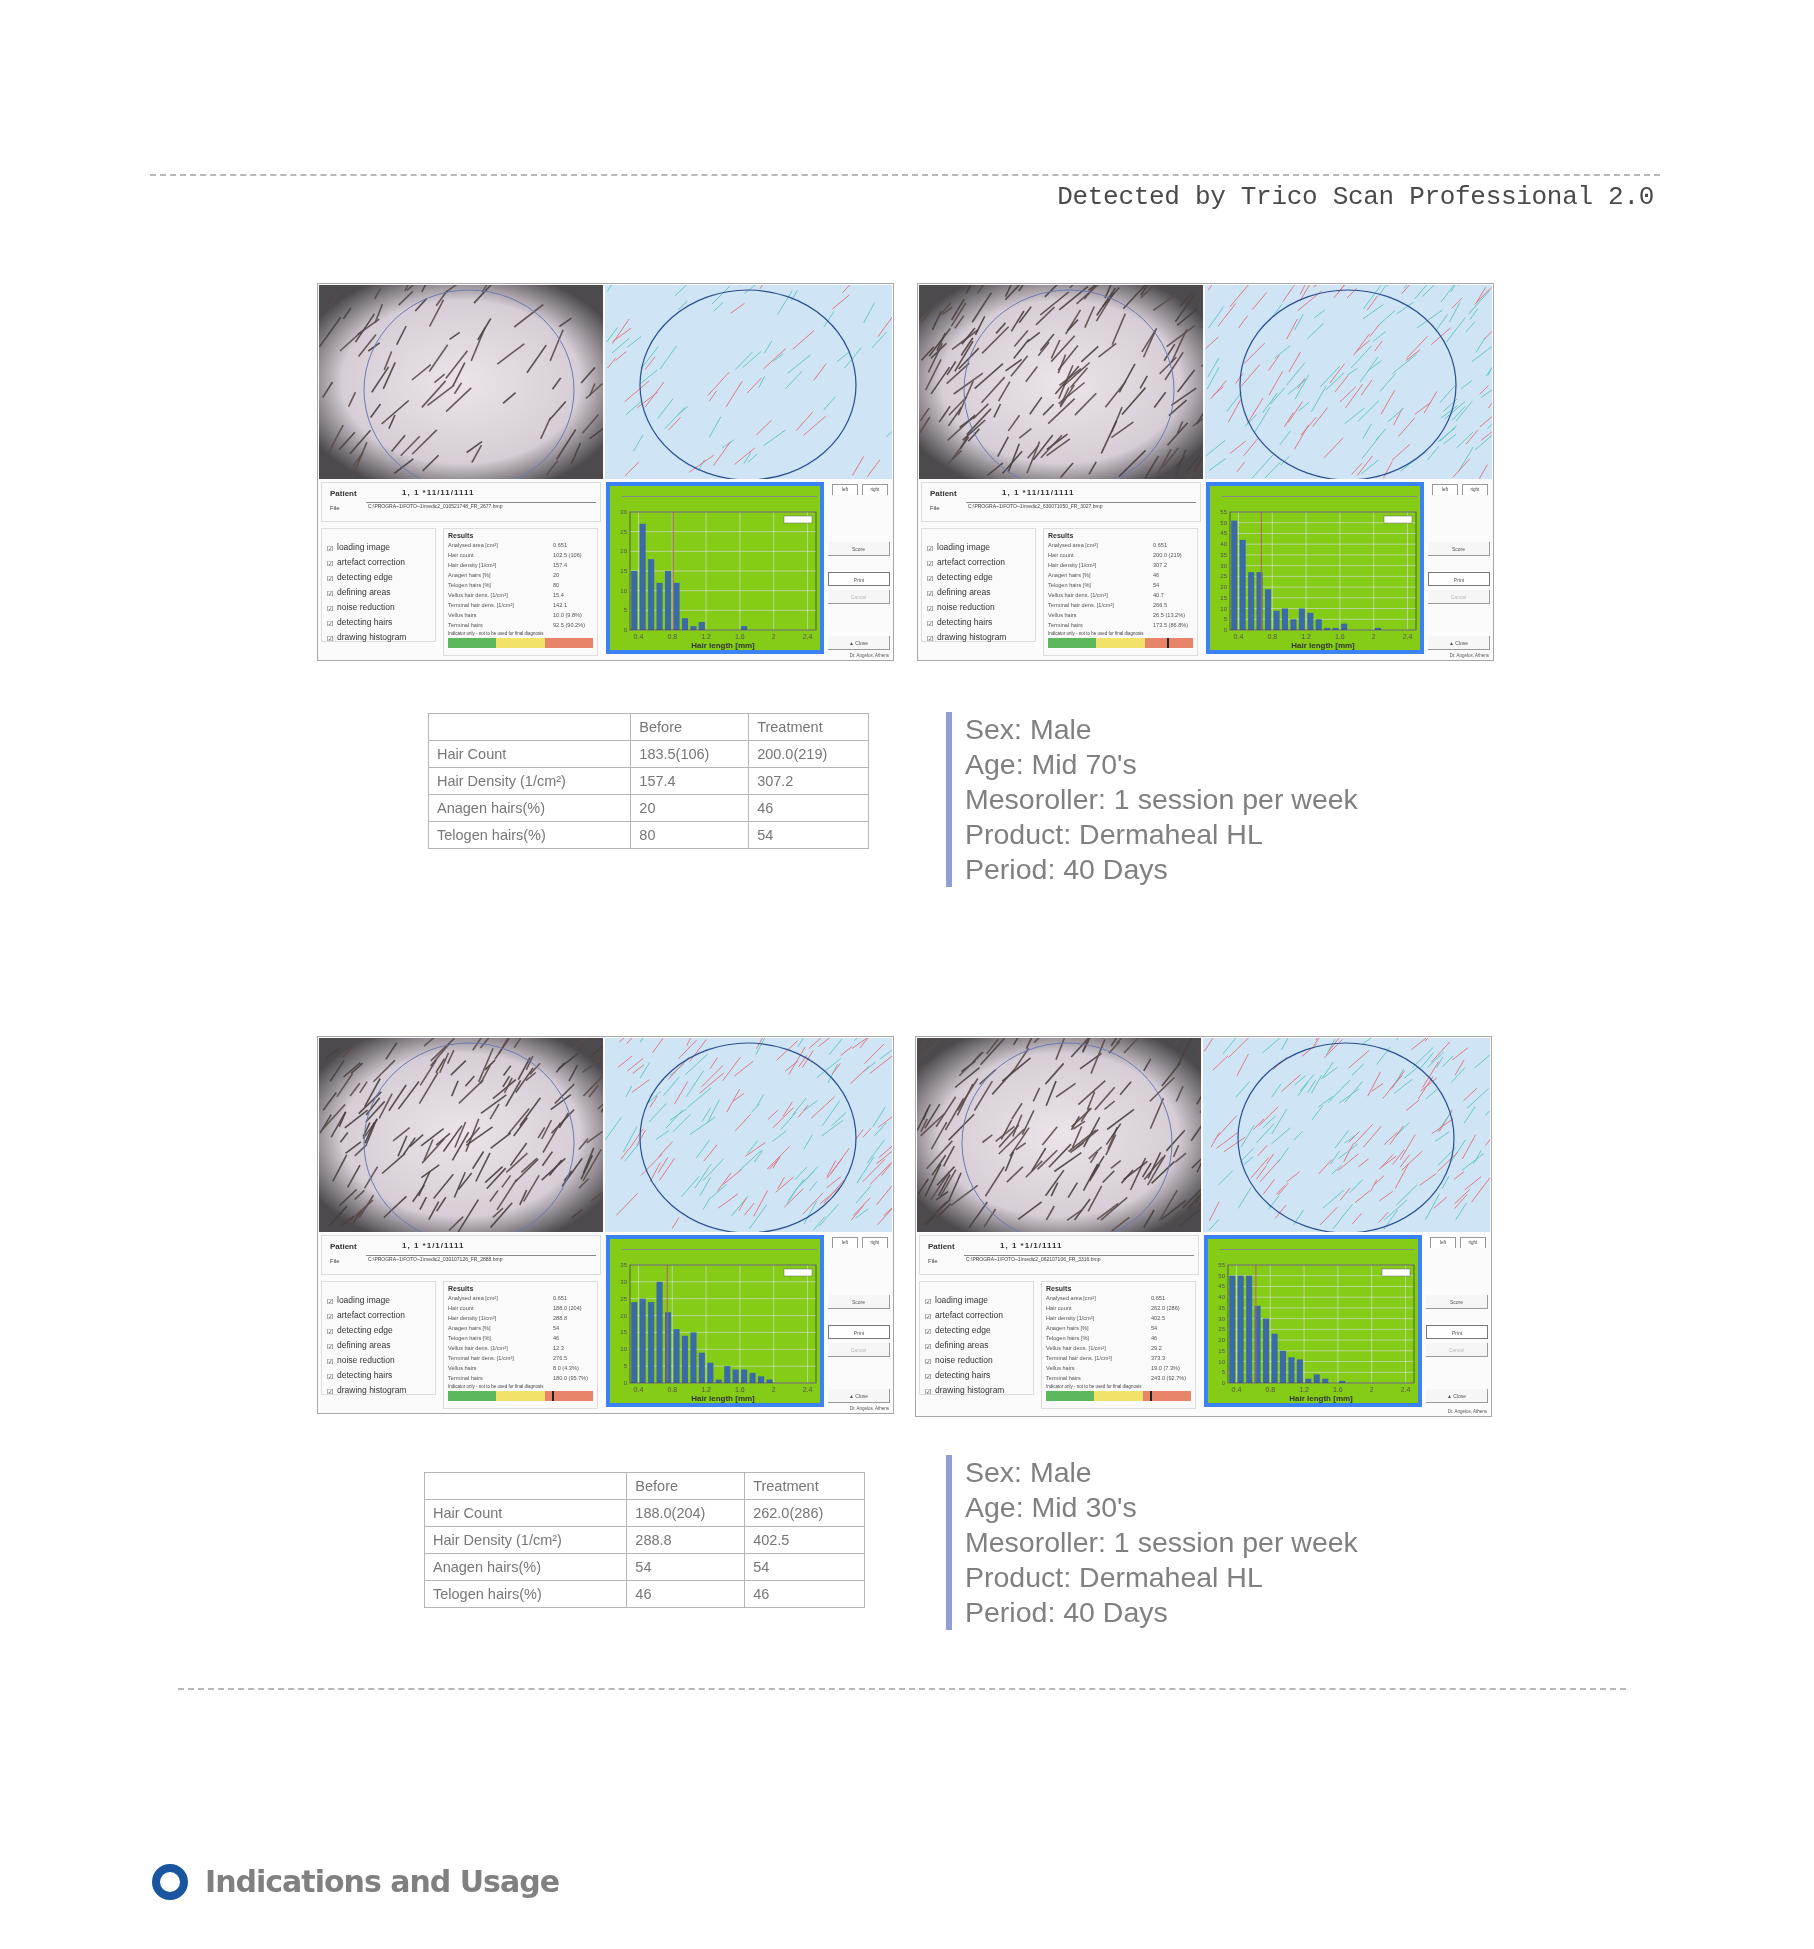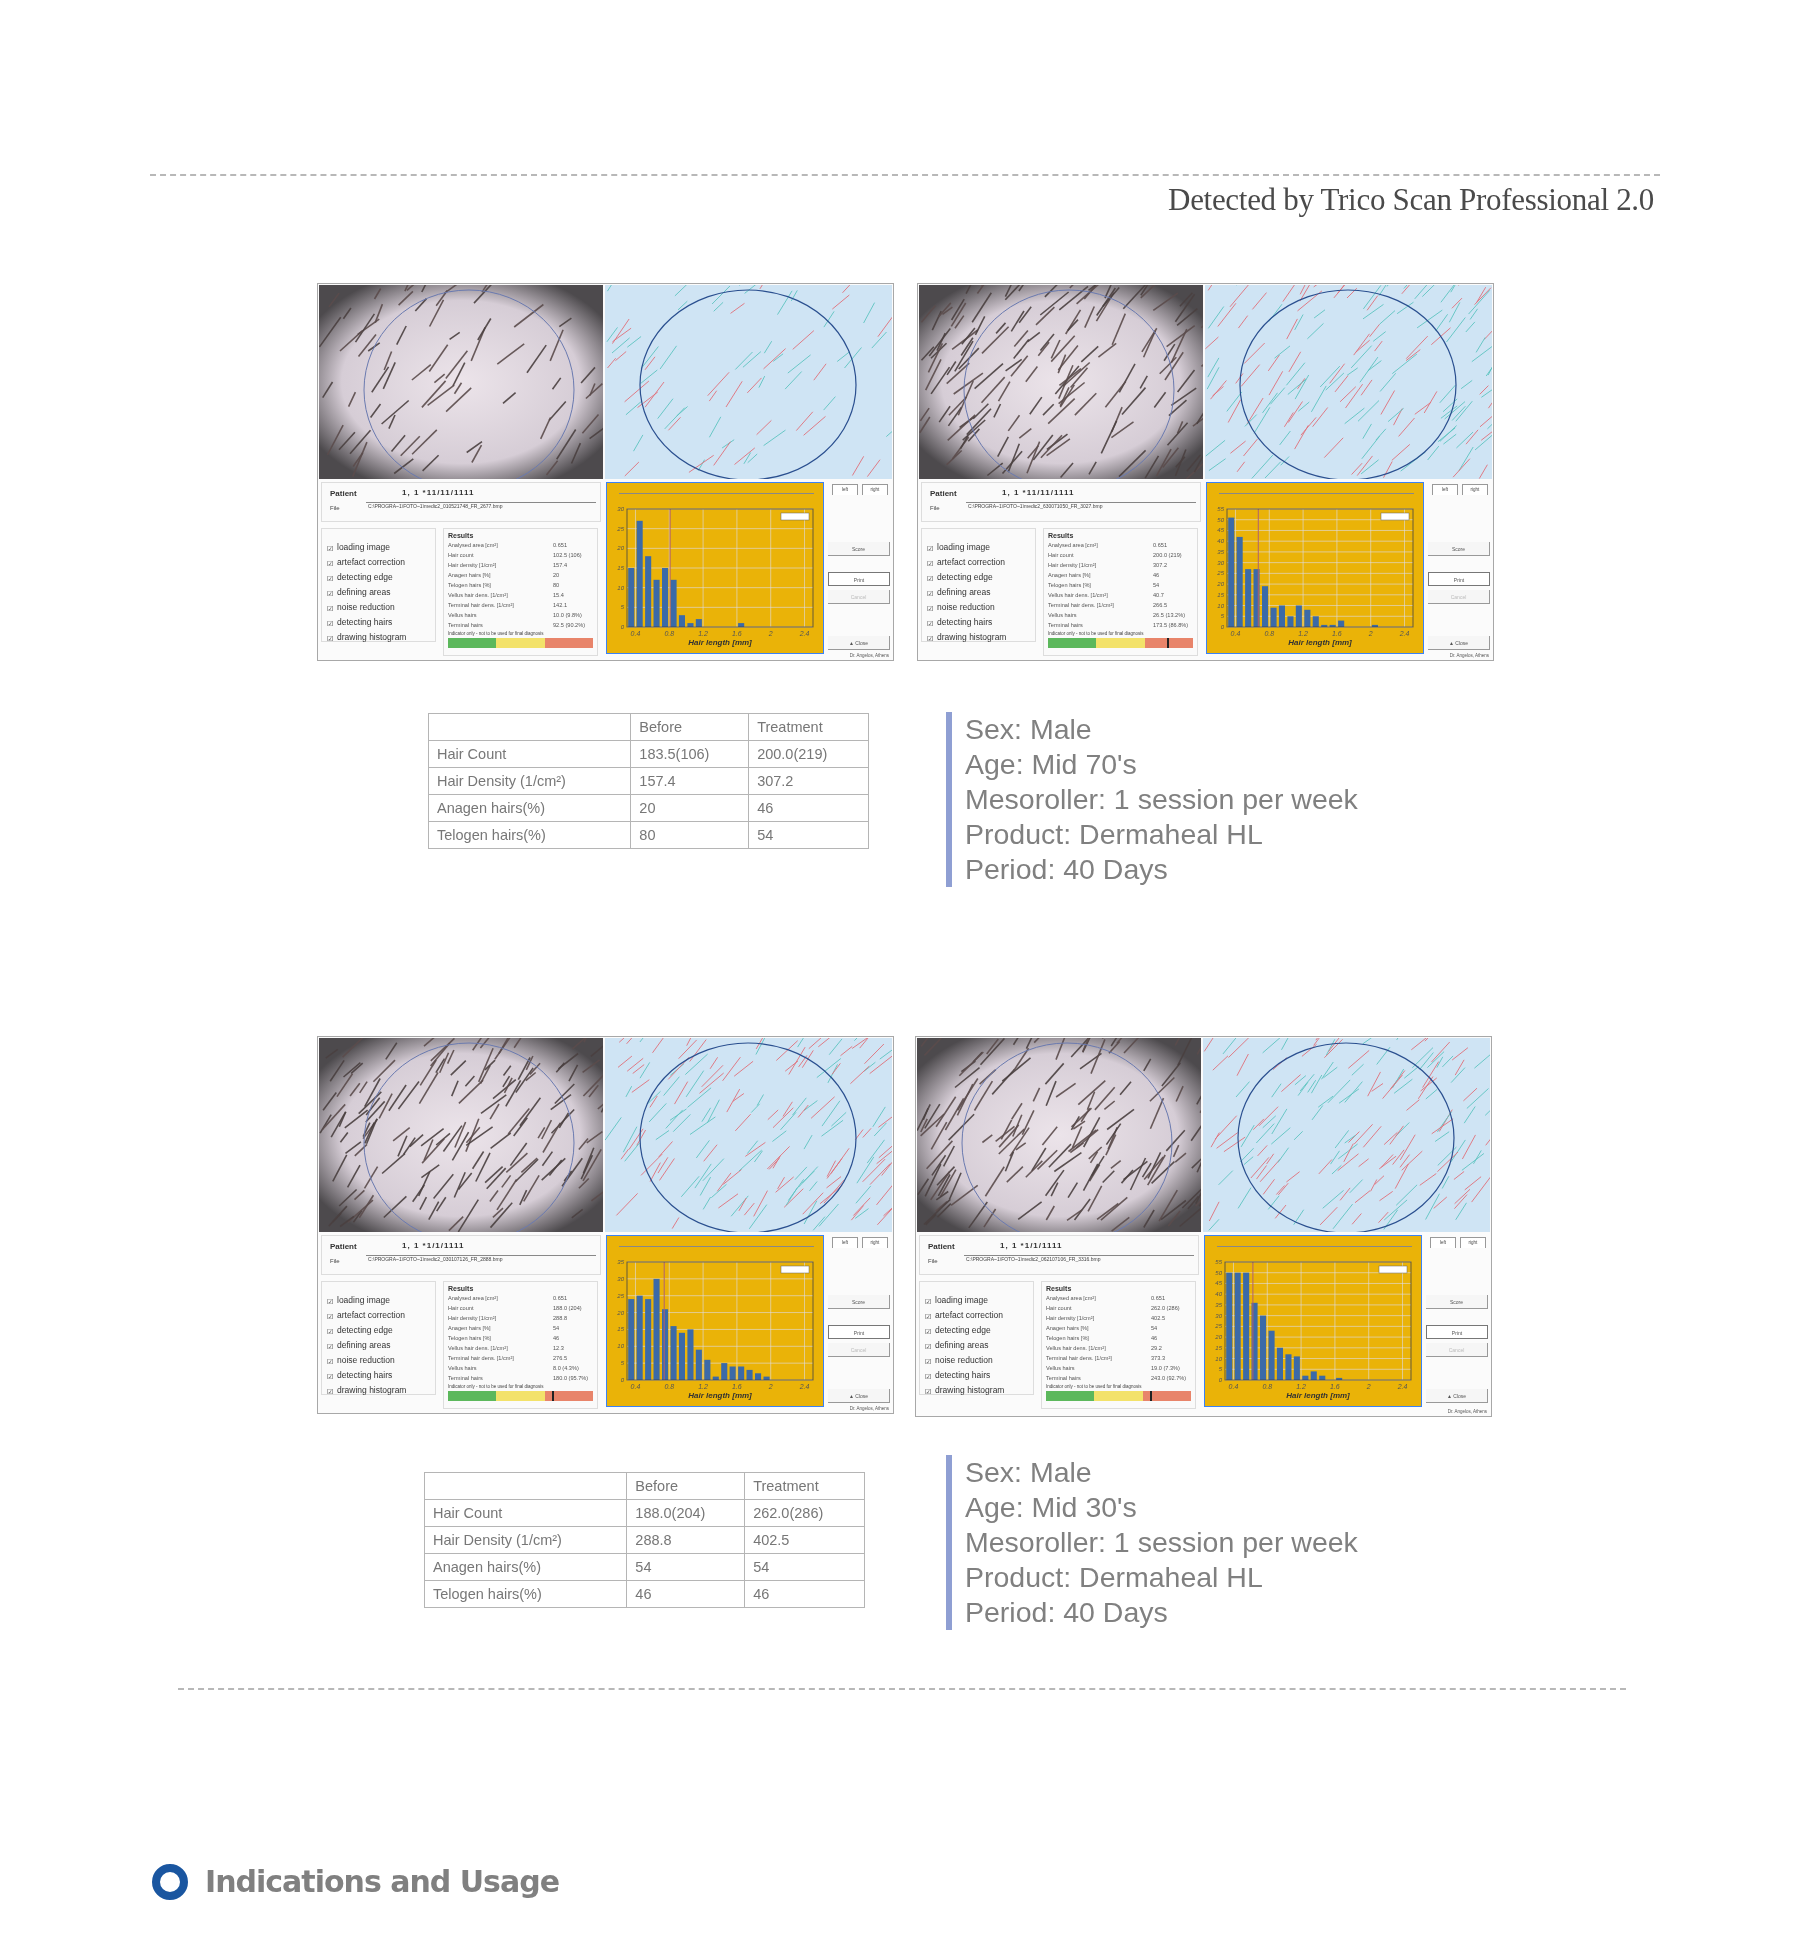--- a/index.html
+++ b/index.html
@@ -1,20 +1,20 @@
 <!DOCTYPE html>
 <html><head>
 <meta charset="utf-8">
 <style>
   * { box-sizing: border-box; margin: 0; padding: 0; }
   html, body { width: 1814px; height: 1949px; background: #ffffff; overflow: hidden; }
   body { position: relative; font-family: "Liberation Sans", sans-serif; color: #444; }
 
   .divider { position: absolute; height: 0; border-top: 2px dashed #b8b8b8; }
-  .page-title { position: absolute; right: 160px; top: 182px; font-family: Liberation Serif, serif; font-size: 31px; color: #4a4a4a; letter-spacing: -0.3px; }
+  .page-title { position: absolute; right: 160px; top: 182px; font-family: Liberation Mono, monospace; font-size: 26px; color: #4a4a4a; letter-spacing: -0.3px; }
 
   
   .panel { position: absolute; width: 577px; height: 378px; border: 1px solid #a8a8a8; background: #fbfbfb; overflow: hidden; }
   .photo { position: absolute; top: 1px; height: 194px; width: 284px; overflow: hidden; }
   .photo.raw { left: 1px; }
   .photo.mapped { left: 287px; width: 287px; background: #cfe4f4; }
   .photo svg { width: 100%; height: 100%; display: block; }
 
   .info-box { position: absolute; left: 3px; top: 198px; width: 280px; height: 40px; border: 1px solid #ddd; background: #fafafa; }
   .patient-lbl { position: absolute; left: 8px; top: 6px; font-size: 8px; font-weight: bold; color: #333; }
@@ -28,21 +28,21 @@
 
   .results { position: absolute; left: 125px; top: 244px; width: 155px; height: 128px; border: 1px solid #ddd; background: #fafafa; padding: 3px 4px; }
   .res-title { font-size: 7px; font-weight: bold; color: #333; margin-bottom: 1px; }
   .res-row { display: flex; justify-content: space-between; font-size: 5.6px; color: #555; height: 10px; line-height: 10px; }
   .res-row .v { width: 40px; text-align: left; }
   .res-note { font-size: 4.5px; color: #444; margin-top: 1px; }
   .indicator { display: flex; height: 10px; margin-top: 2px; position: relative; }
   .indicator div { flex: 1; }
   .ind-mark { position: absolute; top: 0; width: 2px; height: 10px; background: #222; }
 
-  .chart-box { position: absolute; left: 288px; top: 198px; width: 218px; height: 172px; border: 1px solid #3b82f6; background: #eab308; font-style: italic; }
+  .chart-box { position: absolute; left: 288px; top: 198px; width: 218px; height: 172px; border: 4px solid #3b82f6; background: #84cc16; }
   .slider-line { position: absolute; left: 12px; top: 10px; width: 195px; height: 6px; border-top: 1px solid #888; }
   .chart-svg { position: absolute; left: 0; top: 18px; }
 
   .side-btns { position: absolute; left: 510px; top: 198px; width: 64px; height: 172px; }
   .tab-btn { position: absolute; top: 2px; width: 26px; height: 11px; border: 1px solid #999; border-bottom: none; font-size: 4.5px; text-align: center; line-height: 10px; color: #444; background: #fff; }
   .sbtn { position: absolute; left: 0; width: 62px; height: 14px; border-bottom: 1px solid #999; border-right: 1px solid #999; font-size: 5px; text-align: center; line-height: 14px; color: #555; background: #f6f6f6; }
   .sbtn.print { border: 1px solid #777; background: #fff; }
   .sbtn.disabled { color: #bbb; }
   .credit { position: absolute; right: 4px; bottom: 2px; font-size: 4.5px; color: #555; }
 

